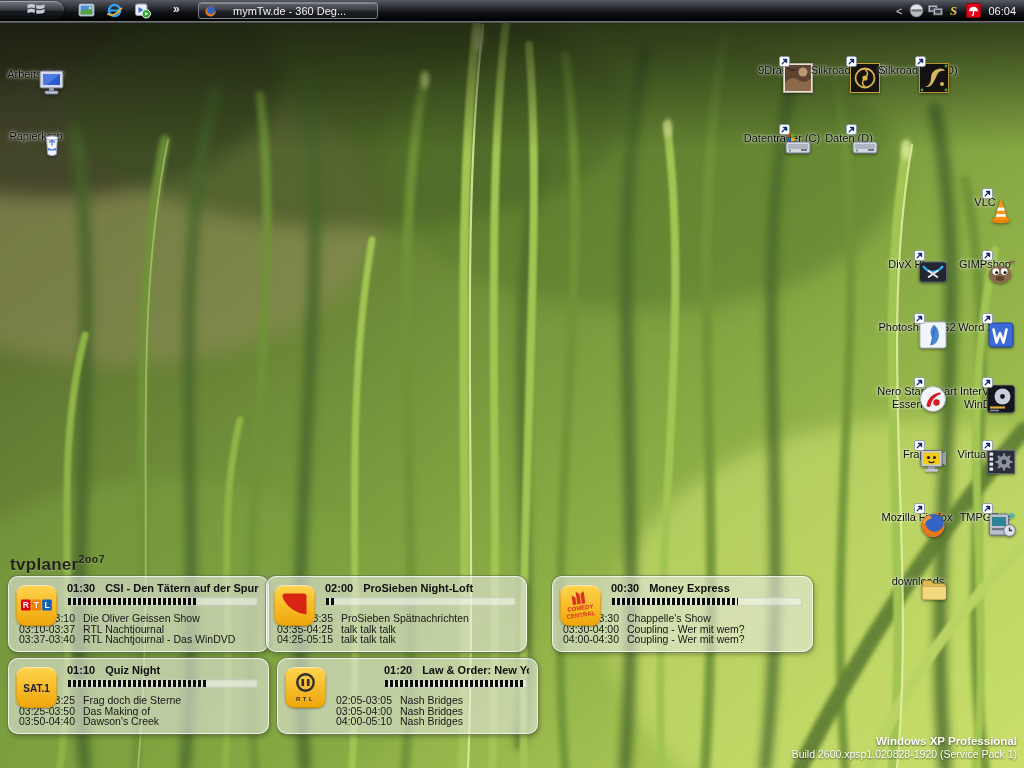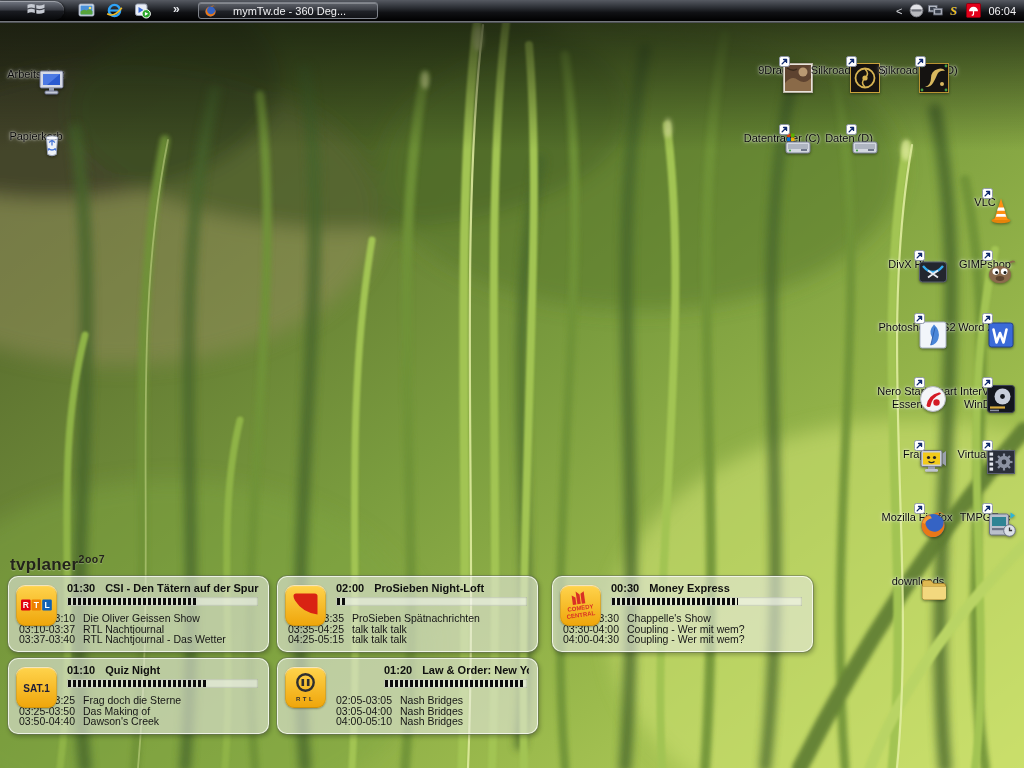--- a/index.html
+++ b/index.html
@@ -416,25 +416,25 @@
           <div class="tv-row">
             <span class="rt">02:20-03:10</span>
             <span>Die Oliver Geissen Show</span>
           </div>
           <div class="tv-row">
             <span class="rt">03:10-03:37</span>
             <span>RTL Nachtjournal</span>
           </div>
           <div class="tv-row">
             <span class="rt">03:37-03:40</span>
-            <span>RTL Nachtjournal - Das Wetter</span>
+            <span>RTL Nachtjournal - Das WinDVD</span>
           </div>
         </div>
       </div>
-      <div class="tv-card" style="left: 277px; top: 576px;">
+      <div class="tv-card" style="left: 266px; top: 576px;">
         <span class="tv-logo">
           <svg viewBox="0 0 41 41">
             <path d="M8.5 11 q0 -2.5 2.5 -2.5 h18.5 q3.5 0 3 3.5 l0 17.5 q-15 -2 -22.5 -14 q-1.5 -2.5 -1.5 -4.5z" fill="#d92313"></path>
           </svg>
         </span>
         <div class="tv-now"><span class="tt">02:00</span><span>ProSieben Night-Loft</span></div>
         <div class="tv-bar">
           <div class="tv-fill" style="width: 4%;"></div>
         </div>
         <div class="tv-sched">
@@ -530,20 +530,24 @@
             <span>Nash Bridges</span>
           </div>
           <div class="tv-row">
             <span class="rt">04:00-05:10</span>
             <span>Nash Bridges</span>
           </div>
         </div>
       </div>
     </div>
 
+  <div class="sysinfo">
+    <div class="l1">Windows XP Professional</div>
+    <div class="l2">Build 2600.xpsp1.020828-1920 (Service Pack 1)</div>
+  </div>
 
   <div class="taskbar" id="taskbar">
     <span class="grip"></span>
     <div class="start-btn">
       <span><svg viewBox="0 0 20 15">
             <g fill="#c6cad2">
               <path d="M1.5 3.8 Q5 2.2 8.8 3.6 V7.2 Q5 5.8 1.5 7.4z"></path>
               <path d="M10.3 4 Q14 5.2 18.5 3.2 V6.8 Q14 8.8 10.3 7.6z"></path>
               <path d="M1.5 8.6 Q5 7 8.8 8.4 V12 Q5 10.6 1.5 12.2z"></path>
               <path d="M10.3 8.8 Q14 10 18.5 8 V11.6 Q14 13.6 10.3 12.4z"></path>

